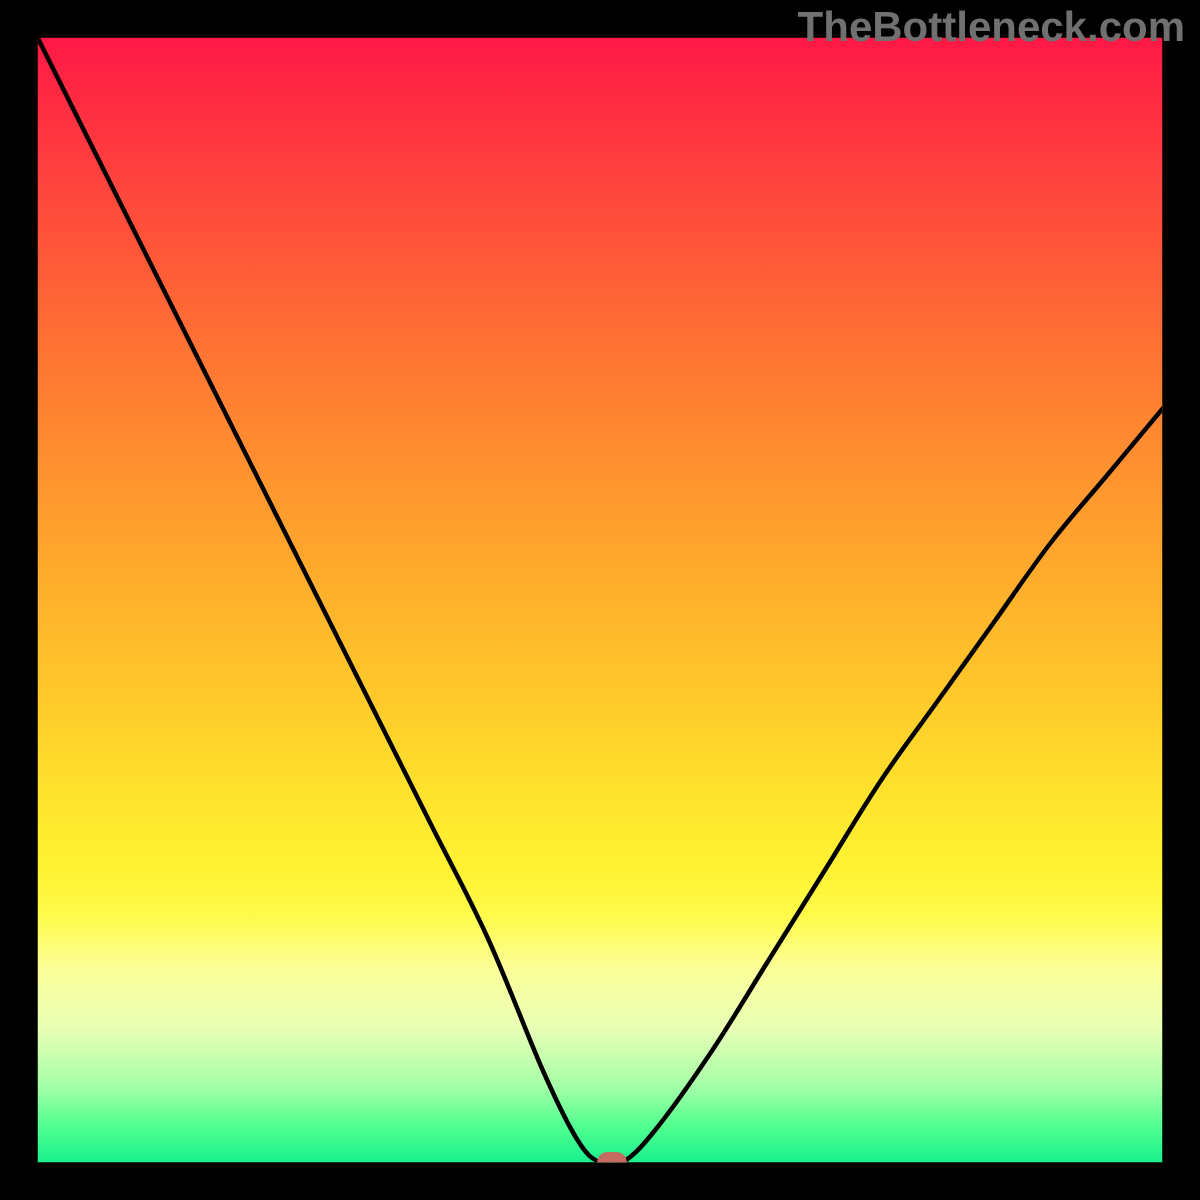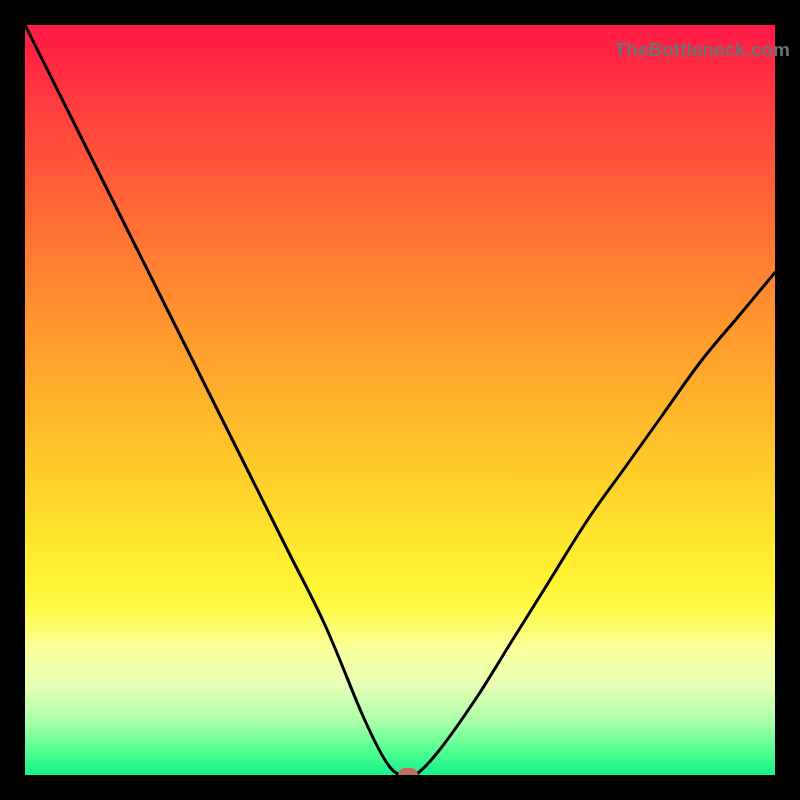--- a/index.html
+++ b/index.html
@@ -17,24 +17,23 @@
     left: 0;
     width: 800px;
     height: 800px;
     background: #000;
   }
   .watermark {
     position: absolute;
     top: 2px;
     right: 10px;
     color: #707070;
-    font-size: 19px;
+    font-size: 28px;
     font-weight: bold;
     z-index: 10;
-    margin-top: 37px;
   }
   .plot-area {
     position: absolute;
     top: 25px;
     left: 25px;
     width: 750px;
     height: 750px;
     overflow: hidden;
   }
   .gradient-bg {

